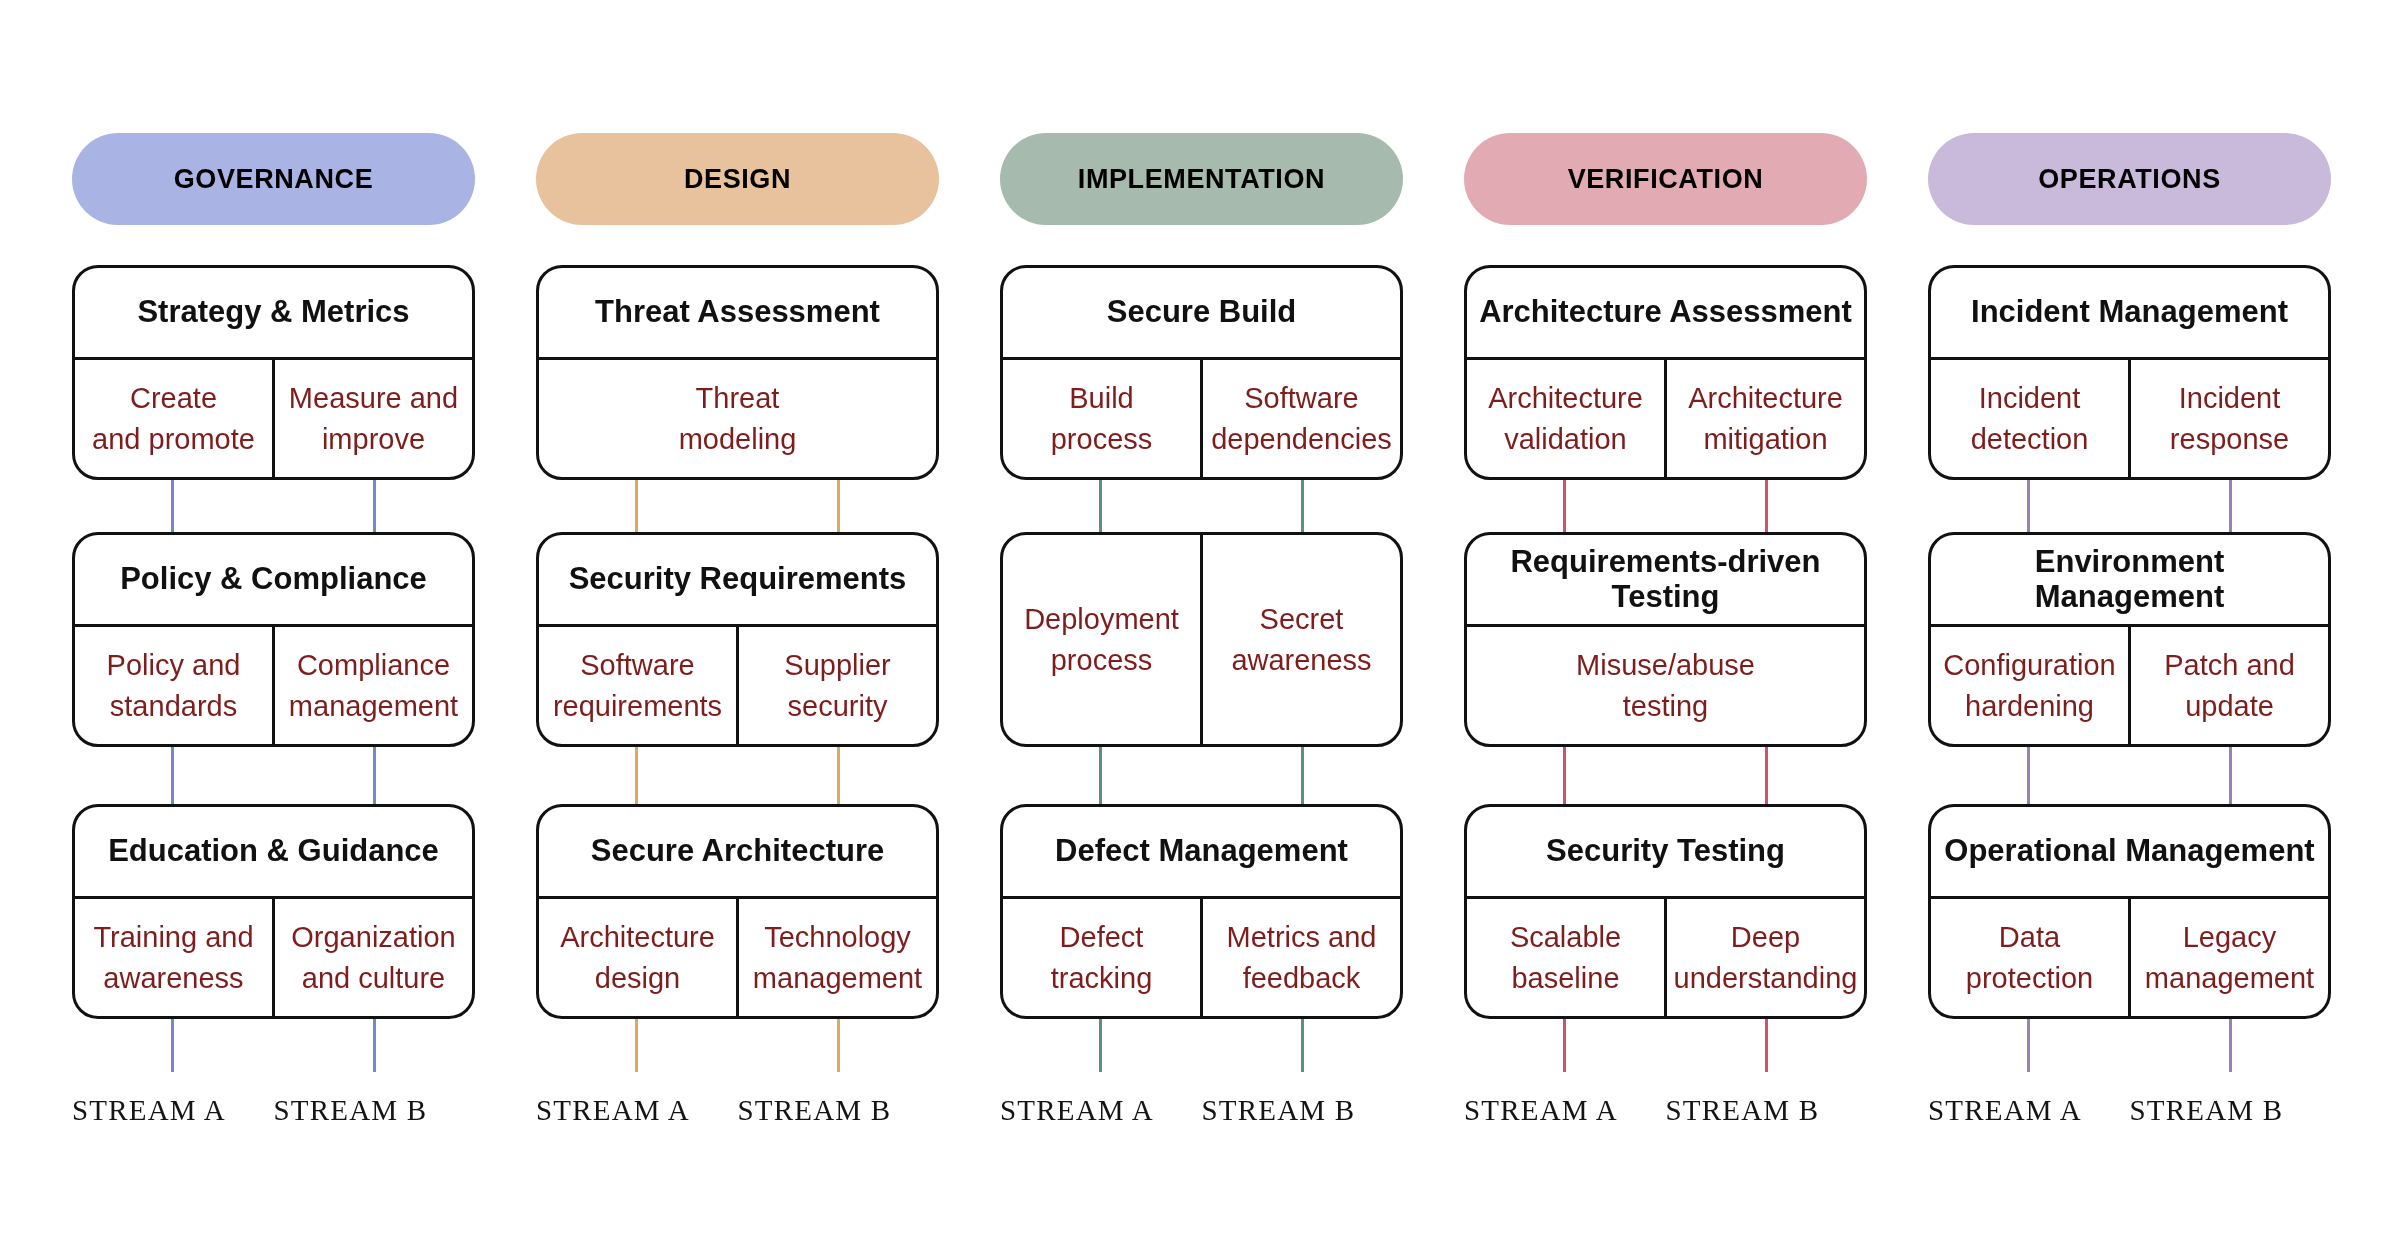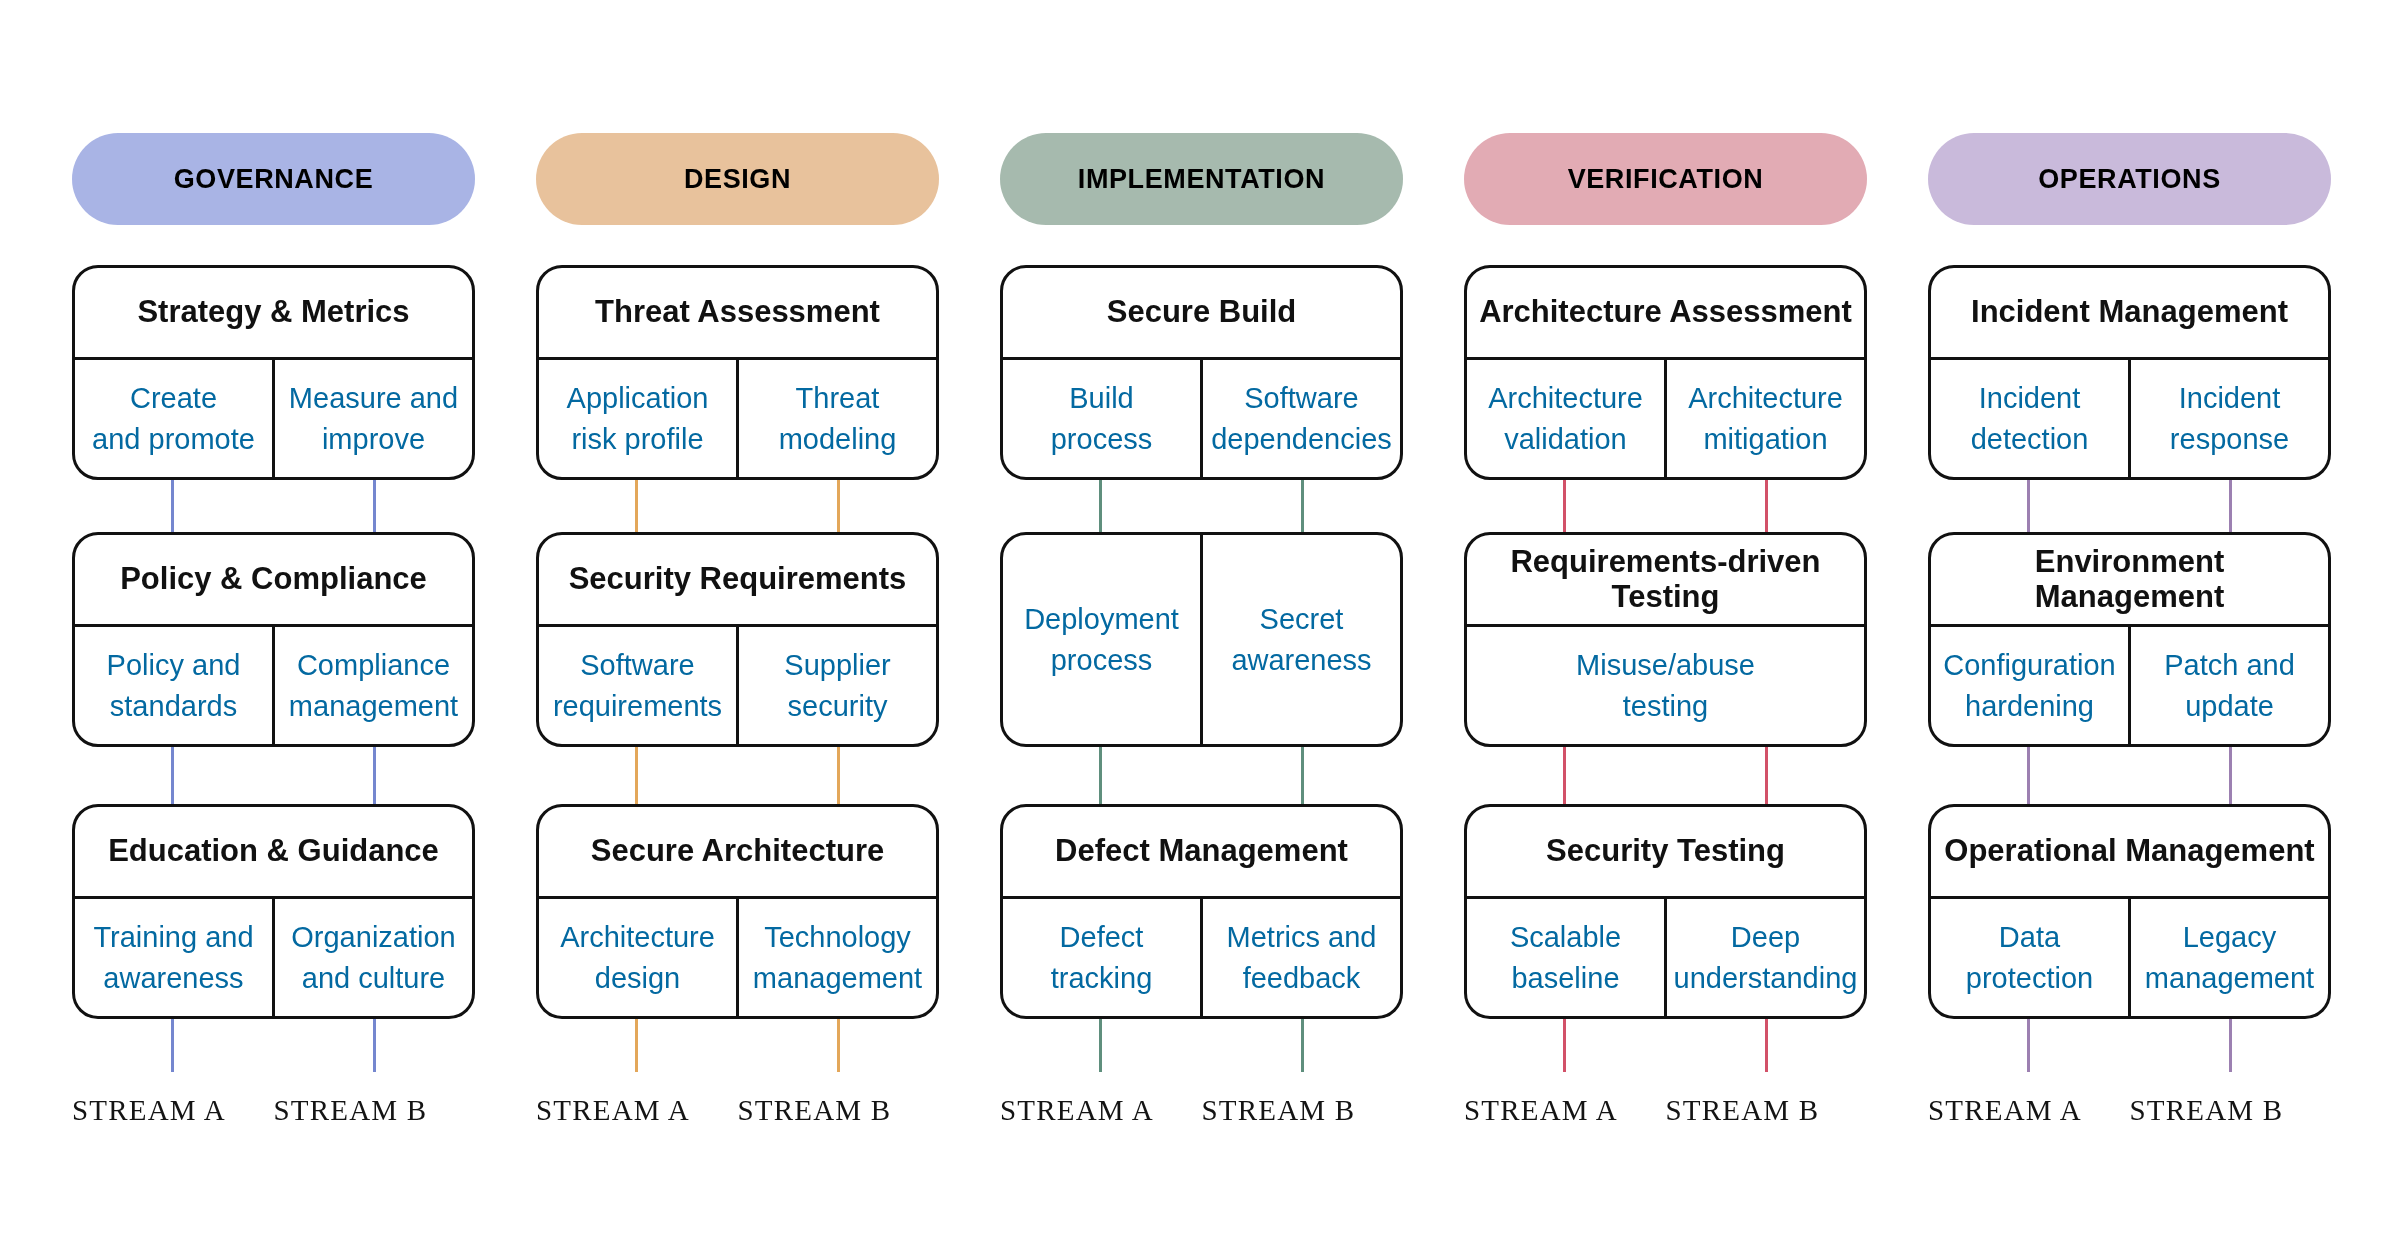--- a/index.html
+++ b/index.html
@@ -30,21 +30,21 @@
   .practice-title{
     min-height:92px;height:92px;box-sizing:border-box;
     display:flex;align-items:center;justify-content:center;
     font-weight:bold;font-size:31px;line-height:1.12;text-align:center;
     border-bottom:3px solid #111111;white-space:pre-line;padding:0 10px;
   }
   .cells{flex:1;display:flex;min-height:0;}
   .cell{
     flex:1;display:flex;align-items:center;justify-content:center;
     text-align:center;font-size:29px;line-height:1.38;
-    white-space:pre-line;padding:0 6px;color:#0369a1;
+    white-space:pre-line;padding:0 6px;color:#7f1d1d;
   }
   .cell.a{border-right:3px solid #111111;}
 
   .connector{position:relative;}
   .connector.gap1{height:52px;}
   .connector.gap2{height:57px;}
   .connector.tail{height:53px;}
   .stream-line{position:absolute;top:0;bottom:0;width:3px;background:var(--line,#999);}
   .stream-line.a{left:calc(25% - 1.5px);}
   .stream-line.b{left:calc(75% - 1.5px);}
@@ -104,22 +104,20 @@
       <span>STREAM A</span>
       <span>STREAM B</span>
     </div>
   </div>
 
   <div class="column" style="--accent: #e8c29c; --line: #e3a75a;">
     <div class="pill">DESIGN</div>
     <div class="practice">
       <div class="practice-title">Threat Assessment</div>
       <div class="cells">
-        <div class="cell a">Application
-risk profile</div>
         <div class="cell b">Threat
 modeling</div>
       </div>
     </div>
     <div class="connector gap1">
         <span class="stream-line a"></span>
         <span class="stream-line b"></span>
       </div>
     <div class="practice">
       <div class="practice-title">Security Requirements</div>

